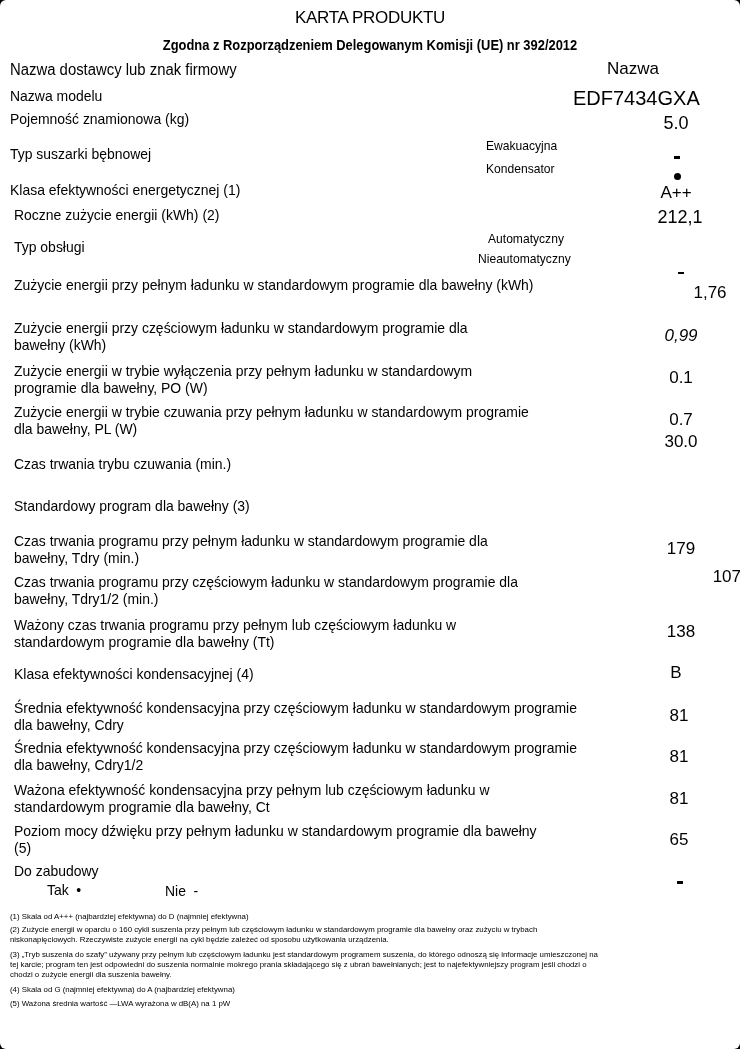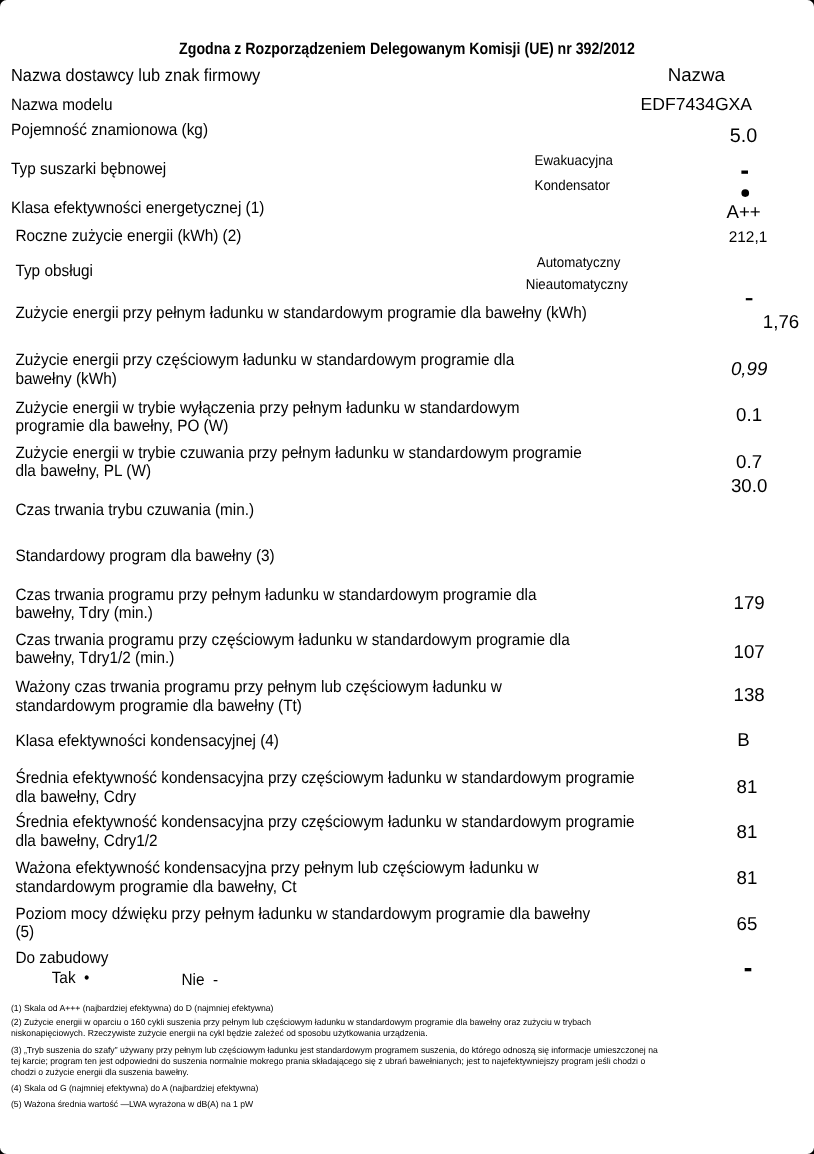--- a/index.html
+++ b/index.html
@@ -18,42 +18,43 @@
   .val { font-size: 17px; text-align: center; width: 120px; }
   .foot { font-size: 8px; line-height: 10px; left: 10px; width: 600px; white-space: normal; transform: scaleX(0.98); transform-origin: 0 0; }
   .dash { display: inline-block; width: 6px; height: 3px; background: #000; }
   .dot { display: inline-block; width: 7px; height: 7px; background: #000; border-radius: 50%; }
 </style>
 </head>
 <body>
 
 <div class="page">
 
+  <div class="abs title">KARTA PRODUKTU</div>
   <div class="abs subtitle">Zgodna z Rozporządzeniem Delegowanym Komisji (UE) nr 392/2012</div>
 
   <div class="abs lbl" style="left:10px; top:61px; font-size:16px;">Nazwa dostawcy lub znak firmowy</div>
   <div class="abs val" style="left:573px; top:59px;">Nazwa</div>
 
   <div class="abs lbl" style="left:10px; top:87px;">Nazwa modelu</div>
-  <div class="abs val" style="left:573px; top:87px; font-size:16px;">EDF7434GXA</div>
+  <div class="abs val" style="left:573px; top:87px; font-size:20px;">EDF7434GXA</div>
 
   <div class="abs lbl" style="left:10px; top:110px;">Pojemność znamionowa (kg)</div>
   <div class="abs val" style="left:616px; top:113px; font-size:18px;">5.0</div>
 
   <div class="abs lbl" style="left:10px; top:145px;">Typ suszarki bębnowej</div>
   <div class="abs sub" style="left:486px; top:138px;">Ewakuacyjna</div>
   <div class="abs" style="left:674px; top:145px;"><span class="dash"></span></div>
   <div class="abs sub" style="left:486px; top:161px;">Kondensator</div>
   <div class="abs" style="left:674px; top:166px;"><span class="dot"></span></div>
 
   <div class="abs lbl" style="left:10px; top:181px;">Klasa efektywności energetycznej (1)</div>
   <div class="abs val" style="left:616px; top:183px;">A++</div>
 
   <div class="abs lbl" style="left:14px; top:206px;">Roczne zużycie energii (kWh) (2)</div>
-  <div class="abs val" style="left:620px; top:207px; font-size:14px;">212,1</div>
+  <div class="abs val" style="left:620px; top:207px; font-size:18px;">212,1</div>
 
   <div class="abs lbl" style="left:14px; top:238px;">Typ obsługi</div>
   <div class="abs sub" style="left:488px; top:231px;">Automatyczny</div>
   <div class="abs sub" style="left:478px; top:251px;">Nieautomatyczny</div>
   <div class="abs" style="left:678px; top:260px;"><span class="dash" style="height:2px;"></span></div>
 
   <div class="abs lbl lbl2" style="left:14px; top:276px;">Zużycie energii przy pełnym ładunku w standardowym programie dla bawełny (kWh)</div>
   <div class="abs val" style="left:650px; top:283px;">1,76</div>
 
   <div class="abs lbl lbl2" style="left:14px; top:319px; width:540px;">Zużycie energii przy częściowym ładunku w standardowym programie dla bawełny (kWh)</div>
@@ -67,21 +68,21 @@
 
   <div class="abs lbl" style="left:14px; top:455px;">Czas trwania trybu czuwania (min.)</div>
   <div class="abs val" style="left:621px; top:432px;">30.0</div>
 
   <div class="abs lbl" style="left:14px; top:497px;">Standardowy program dla bawełny (3)</div>
 
   <div class="abs lbl lbl2" style="left:14px; top:532px; width:560px;">Czas trwania programu przy pełnym ładunku w standardowym programie dla bawełny, Tdry (min.)</div>
   <div class="abs val" style="left:621px; top:539px;">179</div>
 
   <div class="abs lbl lbl2" style="left:14px; top:573px; width:600px;">Czas trwania programu przy częściowym ładunku w standardowym programie dla bawełny, Tdry1/2 (min.)</div>
-  <div class="abs val" style="left:621px; top:583px;">107</div>
+  <div class="abs val" style="left:621px; top:567px;text-align:right;">107</div>
 
   <div class="abs lbl lbl2" style="left:14px; top:616px; width:550px;">Ważony czas trwania programu przy pełnym lub częściowym ładunku w standardowym programie dla bawełny (Tt)</div>
   <div class="abs val" style="left:621px; top:622px;">138</div>
 
   <div class="abs lbl" style="left:14px; top:665px;">Klasa efektywności kondensacyjnej (4)</div>
   <div class="abs val" style="left:616px; top:663px;">B</div>
 
   <div class="abs lbl lbl2" style="left:14px; top:699px; width:620px;">Średnia efektywność kondensacyjna przy częściowym ładunku w standardowym programie dla bawełny, Cdry</div>
   <div class="abs val" style="left:619px; top:706px;">81</div>
 

